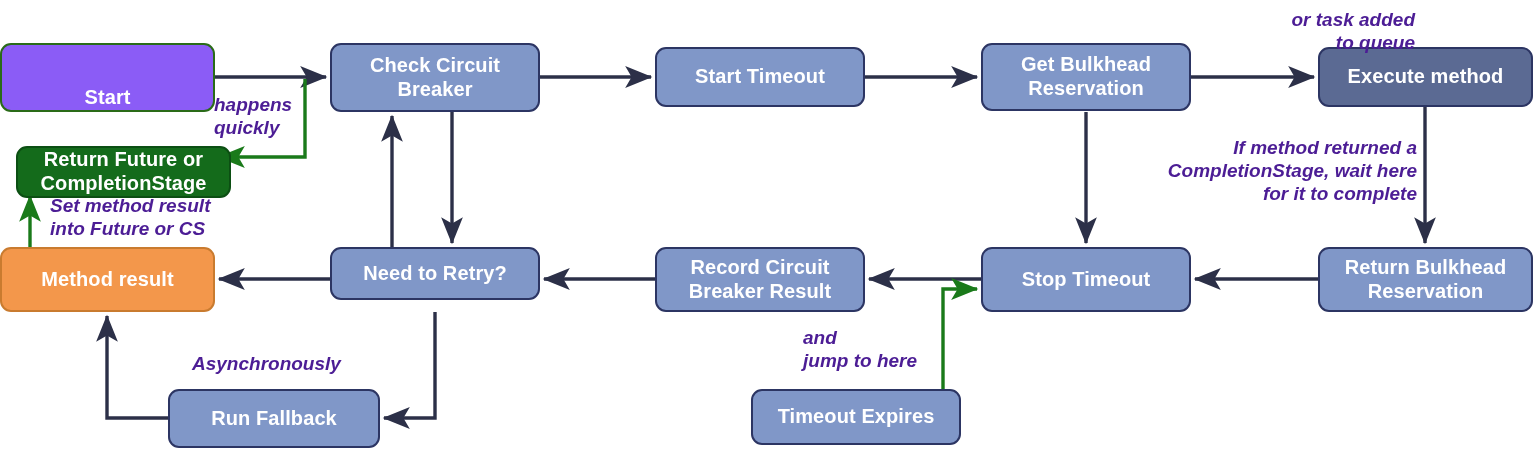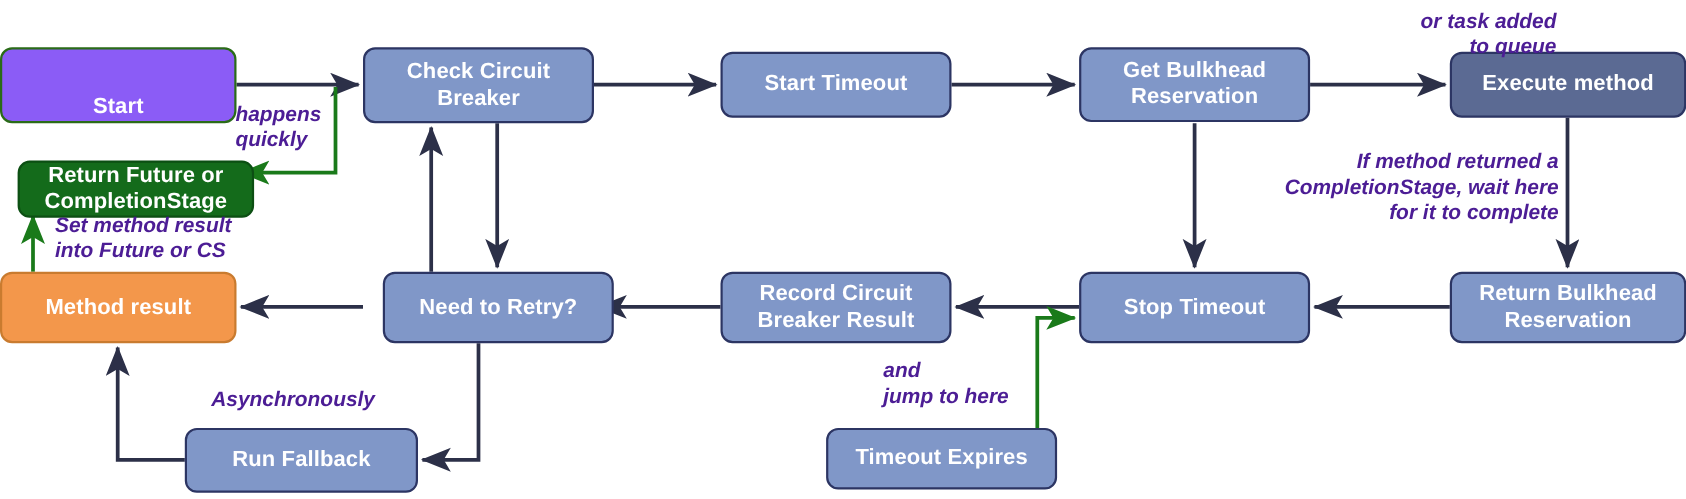--- a/index.html
+++ b/index.html
@@ -121,21 +121,21 @@
 
   <div class="node node-orange" style="left:0px; top:247px; width:215px; height:65px;">
     <span>Method result</span>
   </div>
 
   <div class="node node-blue" style="left:330px; top:43px; width:210px; height:69px;">
     <span>Check Circuit
 Breaker</span>
   </div>
 
-  <div class="node node-blue" style="left:348px; top:247px; width:210px; height:65px;">
+  <div class="node node-blue" style="left:330px; top:247px; width:210px; height:53px;">
     <span>Need to Retry?</span>
   </div>
 
   <div class="node node-blue" style="left:168px; top:389px; width:212px; height:59px;">
     <span>Run Fallback</span>
   </div>
 
   <div class="node node-blue" style="left:655px; top:47px; width:210px; height:60px;">
     <span>Start Timeout</span>
   </div>

